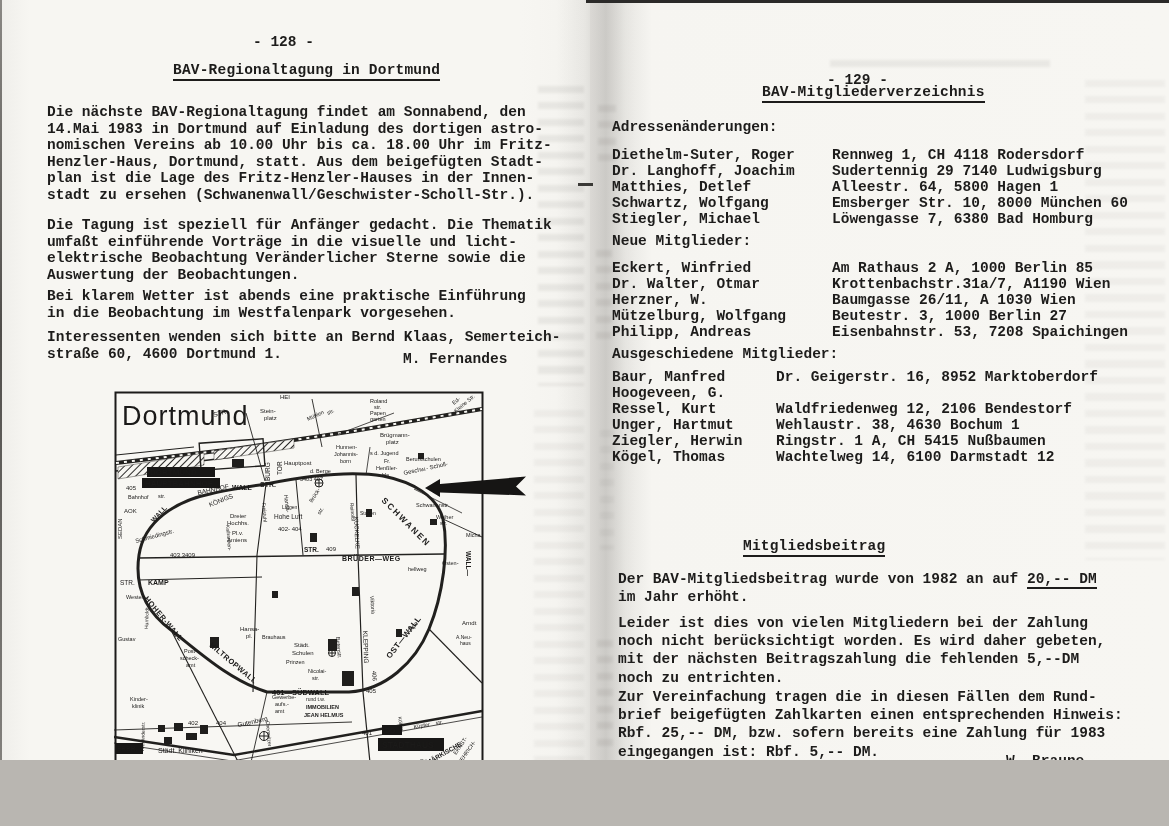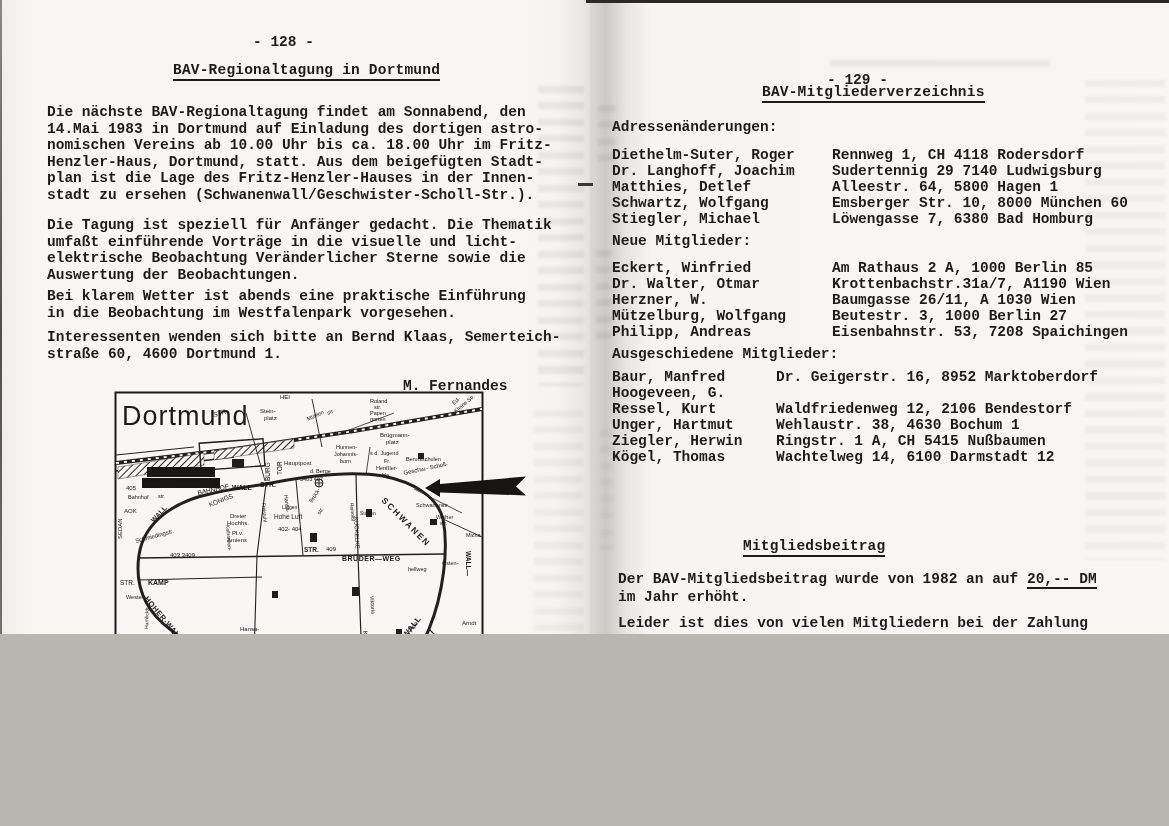--- a/index.html
+++ b/index.html
@@ -1,16 +1,16 @@
 <!DOCTYPE html>
 <html><head>
 <meta charset="utf-8">
 <style>
   html,body{margin:0;padding:0;background:#b9b6b1;}
-  #screen{position:relative;width:1169px;height:634px;overflow:hidden;background:#efeeeb;
+  #screen{position:relative;width:1169px;height:760px;overflow:hidden;background:#efeeeb;
           font-family:"Liberation Mono",monospace;}
   .abs{position:absolute;}
   .page{position:absolute;top:0;height:826px;}
   #page-left{left:0;width:590px;background:linear-gradient(90deg,#efeeea 0,#f7f6f2 30px,#f7f6f2 520px,#f3f2ee 100%);}
   #page-right{left:590px;width:579px;background:linear-gradient(90deg,#eceae6 0,#f6f5f1 45px,#f7f6f2 100%);}
   .gutter{left:556px;top:0;width:96px;height:826px;
           background:linear-gradient(90deg,rgba(0,0,0,0) 0,rgba(40,38,35,.06) 30%,rgba(40,38,35,.18) 52%,rgba(40,38,35,.07) 72%,rgba(0,0,0,0) 100%);}
   .tw{font-family:"Liberation Mono",monospace;font-weight:bold;color:#1d1c1b;font-size:14.5px;}
   .para{line-height:16.5px;white-space:pre-line;}
   .para18{line-height:18.2px;white-space:pre-line;}
@@ -44,21 +44,21 @@
 plan ist die Lage des Fritz-Henzler-Hauses in der Innen-
 stadt zu ersehen (Schwanenwall/Geschwister-Scholl-Str.).</div>
     <div class="abs tw para" style="left:47px;top:288px;">Bei klarem Wetter ist abends eine praktische Einführung
 in die Beobachtung im Westfalenpark vorgesehen.</div>
     <div class="abs tw para" style="left:47px;top:217px;">Die Tagung ist speziell für Anfänger gedacht. Die Thematik
 umfaßt einführende Vorträge in die visuelle und licht-
 elektrische Beobachtung Veränderlicher Sterne sowie die
 Auswertung der Beobachtungen.</div>
     <div class="abs tw para" style="left:47px;top:329px;">Interessenten wenden sich bitte an Bernd Klaas, Semerteich-
 straße 60, 4600 Dortmund 1.</div>
-    <div class="abs tw" style="left:403px;top:378px;">M. Fernandes</div>
+    <div class="abs tw" style="left:403px;top:351px;">M. Fernandes</div>
 
     <svg id="city-map" class="abs" style="left:114px;top:391px;" width="420" height="404" viewBox="0 0 420 404">
       <defs>
         <pattern id="hatch" width="5" height="5" patternUnits="userSpaceOnUse" patternTransform="rotate(45)">
           <rect width="5" height="5" fill="#f7f6f2"></rect>
           <line x1="0" y1="0" x2="0" y2="5" stroke="#2a2927" stroke-width="2"></line>
         </pattern>
       </defs>
 
       <rect x="1.5" y="1.5" width="367" height="399" fill="#f8f7f3" stroke="#1c1b1a" stroke-width="2"></rect>

